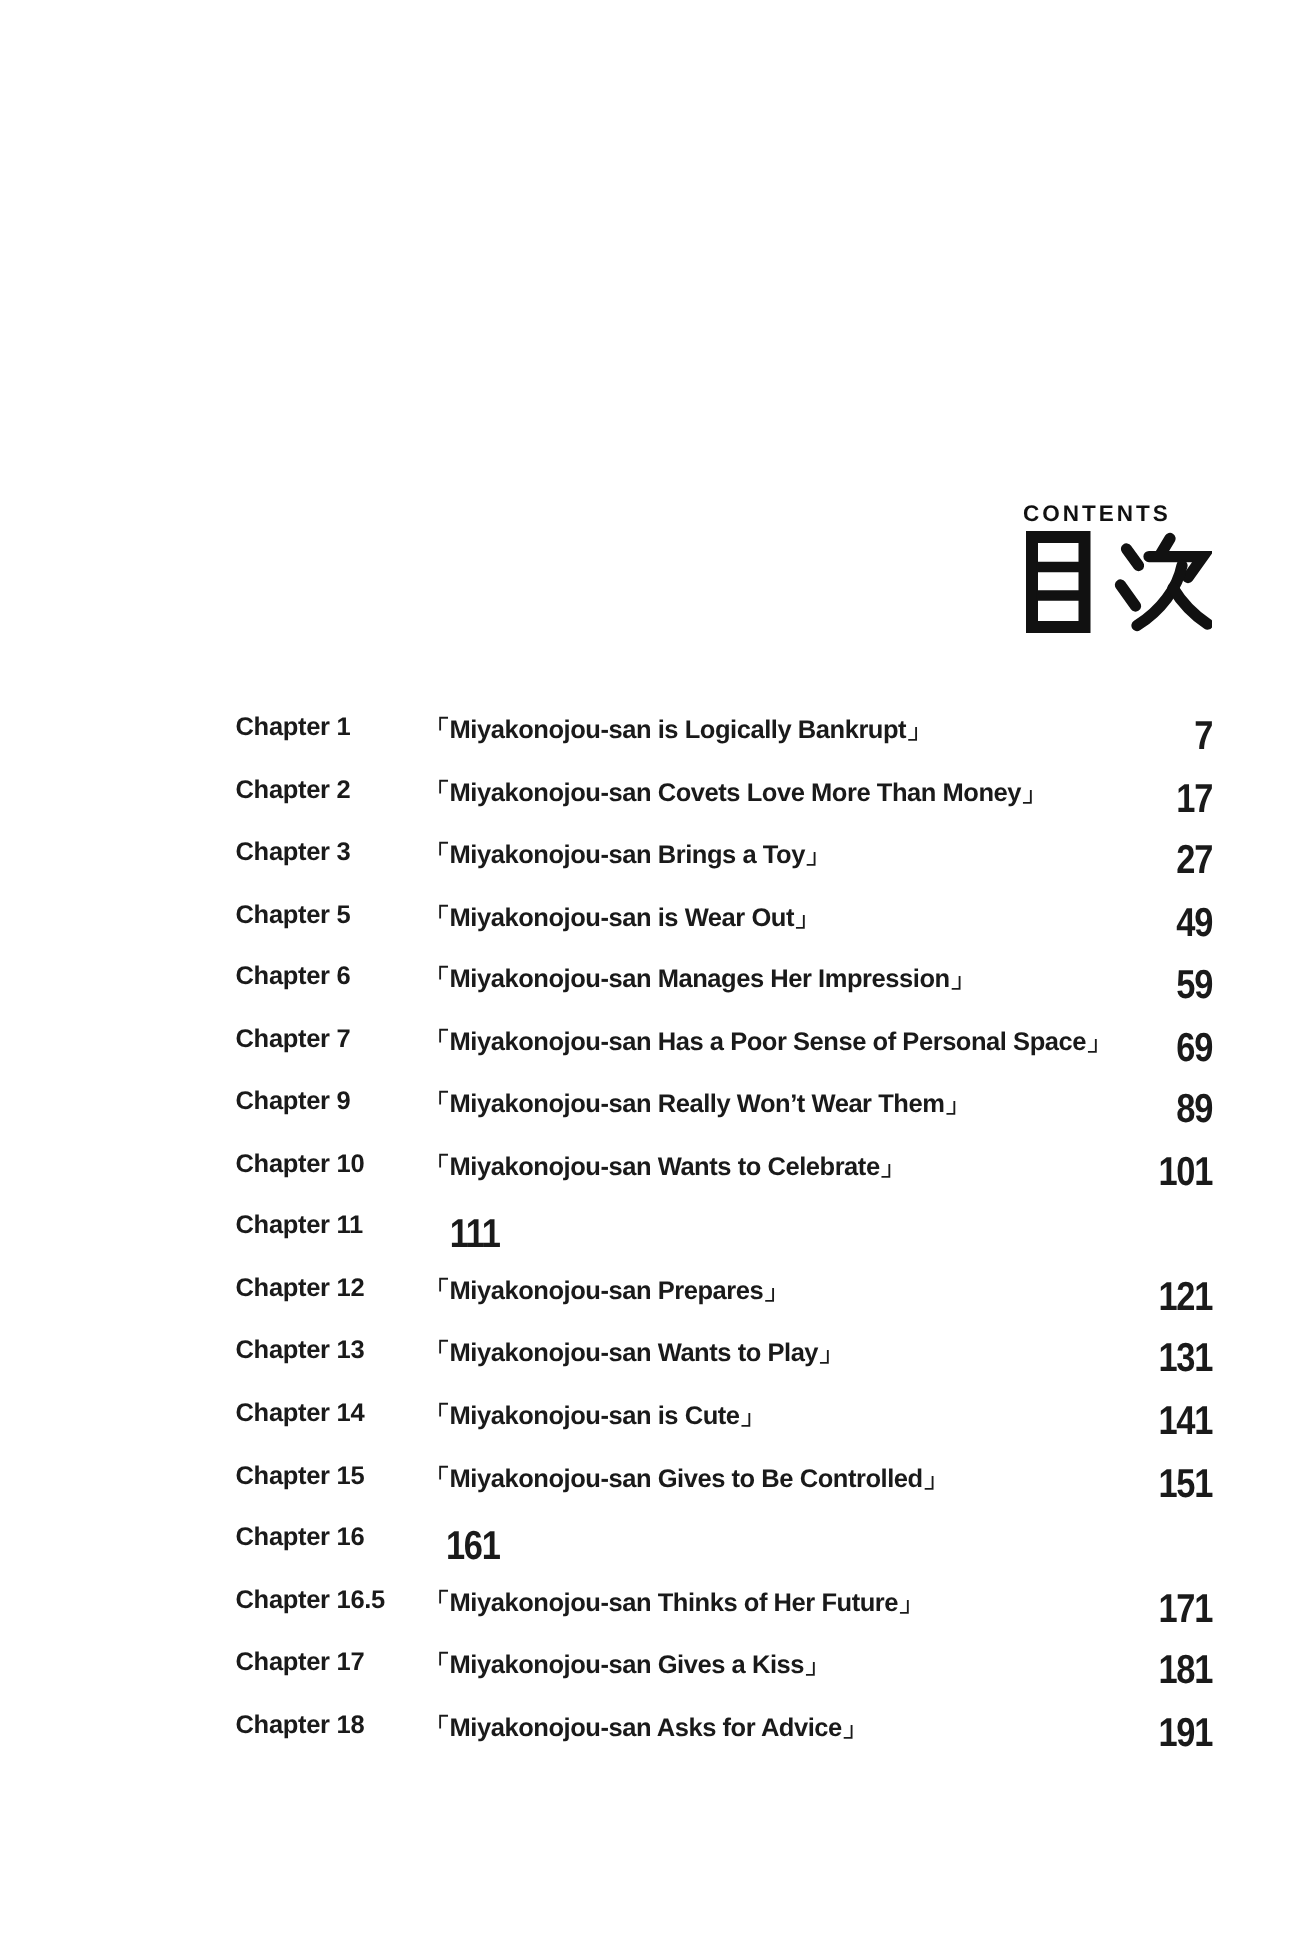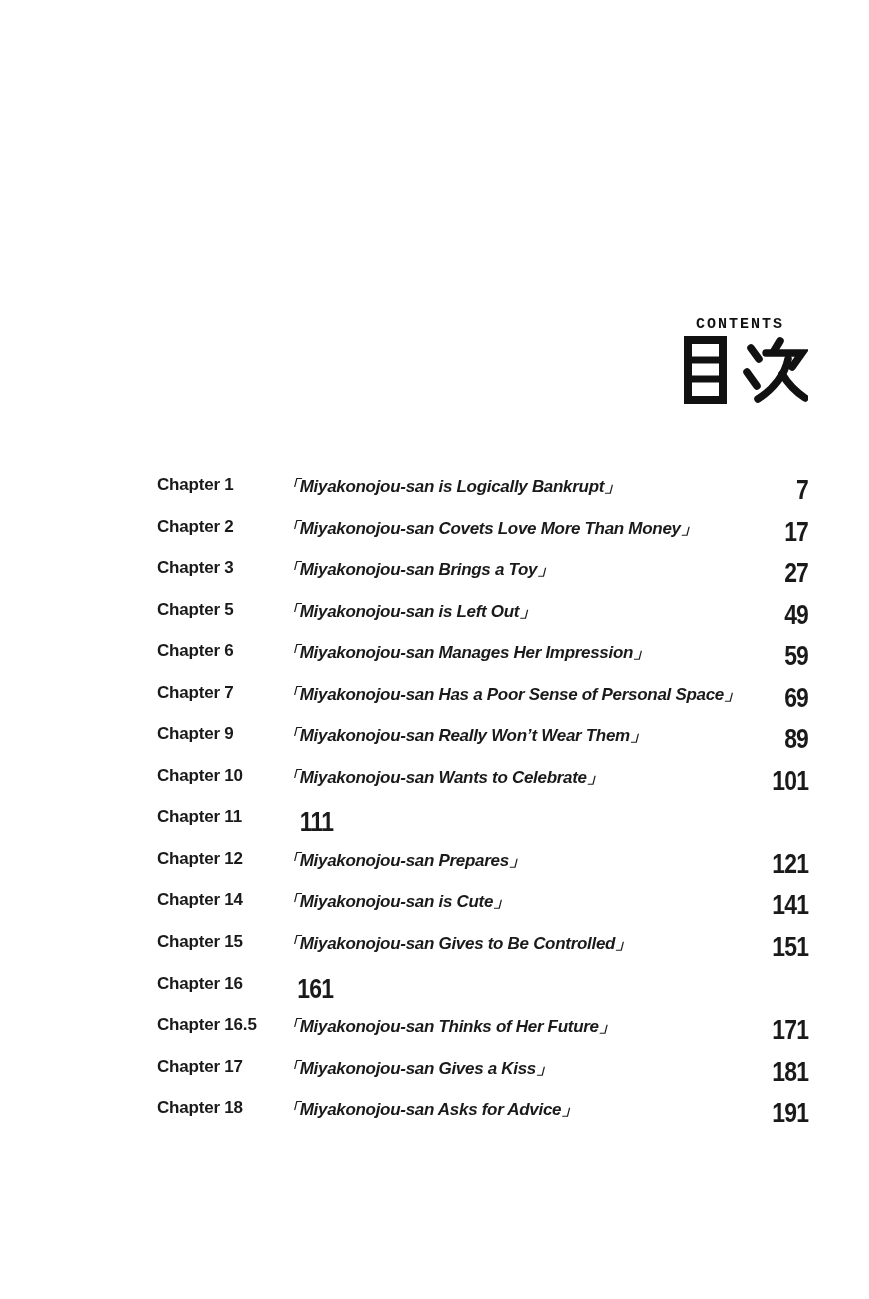--- a/index.html
+++ b/index.html
@@ -8,23 +8,22 @@
     width:869px;height:1299px;
     margin:0 auto;
     background:#ffffff;
     color:#1a1a1a;
     font-family:"Liberation Sans","DejaVu Sans",sans-serif;
     overflow:hidden;
   }
   
   .toc-header{
     position:absolute;
-    top:316px;right:61px;
-    text-align:center;
-    font-family:Liberation Mono, monospace;
+    top:334px;right:61px;
+    text-align:left;
   }
   .contents-label{
     font-size:15px;
     font-weight:bold;
     letter-spacing:2px;
     padding-right:10px;
     color:#111;
   }
   .jp-title{
     margin-top:3px;
@@ -56,21 +55,20 @@
     letter-spacing:-0.2px;
     white-space:nowrap;
   }
   .title{
     flex:1 1 auto;
     font-size:17px;
     font-weight:bold;
     letter-spacing:-0.3px;
     white-space:nowrap;
     overflow:hidden;
-    font-style:italic;
   }
   .pnum{
     flex:0 0 auto;
     min-width:50px;
     text-align:right;
     font-size:27px;
     font-weight:bold;
     letter-spacing:-1px;
   }
   .pnum .digits{
@@ -123,21 +121,21 @@
 
     <div class="row">
       <span class="chap">Chapter 3</span>
       <span class="title">「Miyakonojou-san Brings a Toy」</span>
       <span class="pnum"><span class="digits">27</span></span>
     </div>
 
 
     <div class="row">
       <span class="chap">Chapter 5</span>
-      <span class="title">「Miyakonojou-san is Left Out」</span>
+      <span class="title">「Miyakonojou-san is Wear Out」</span>
       <span class="pnum"><span class="digits">49</span></span>
     </div>
 
     <div class="row">
       <span class="chap">Chapter 6</span>
       <span class="title">「Miyakonojou-san Manages Her Impression」</span>
       <span class="pnum"><span class="digits">59</span></span>
     </div>
 
     <div class="row">
@@ -163,20 +161,25 @@
       <span class="chap">Chapter 11</span>
       <span class="pnum"><span class="digits">111</span></span>
     </div>
 
     <div class="row">
       <span class="chap">Chapter 12</span>
       <span class="title">「Miyakonojou-san Prepares」</span>
       <span class="pnum"><span class="digits">121</span></span>
     </div>
 
+    <div class="row">
+      <span class="chap">Chapter 13</span>
+      <span class="title">「Miyakonojou-san Wants to Play」</span>
+      <span class="pnum"><span class="digits">131</span></span>
+    </div>
 
     <div class="row">
       <span class="chap">Chapter 14</span>
       <span class="title">「Miyakonojou-san is Cute」</span>
       <span class="pnum"><span class="digits">141</span></span>
     </div>
 
     <div class="row">
       <span class="chap">Chapter 15</span>
       <span class="title">「Miyakonojou-san Gives to Be Controlled」</span>

